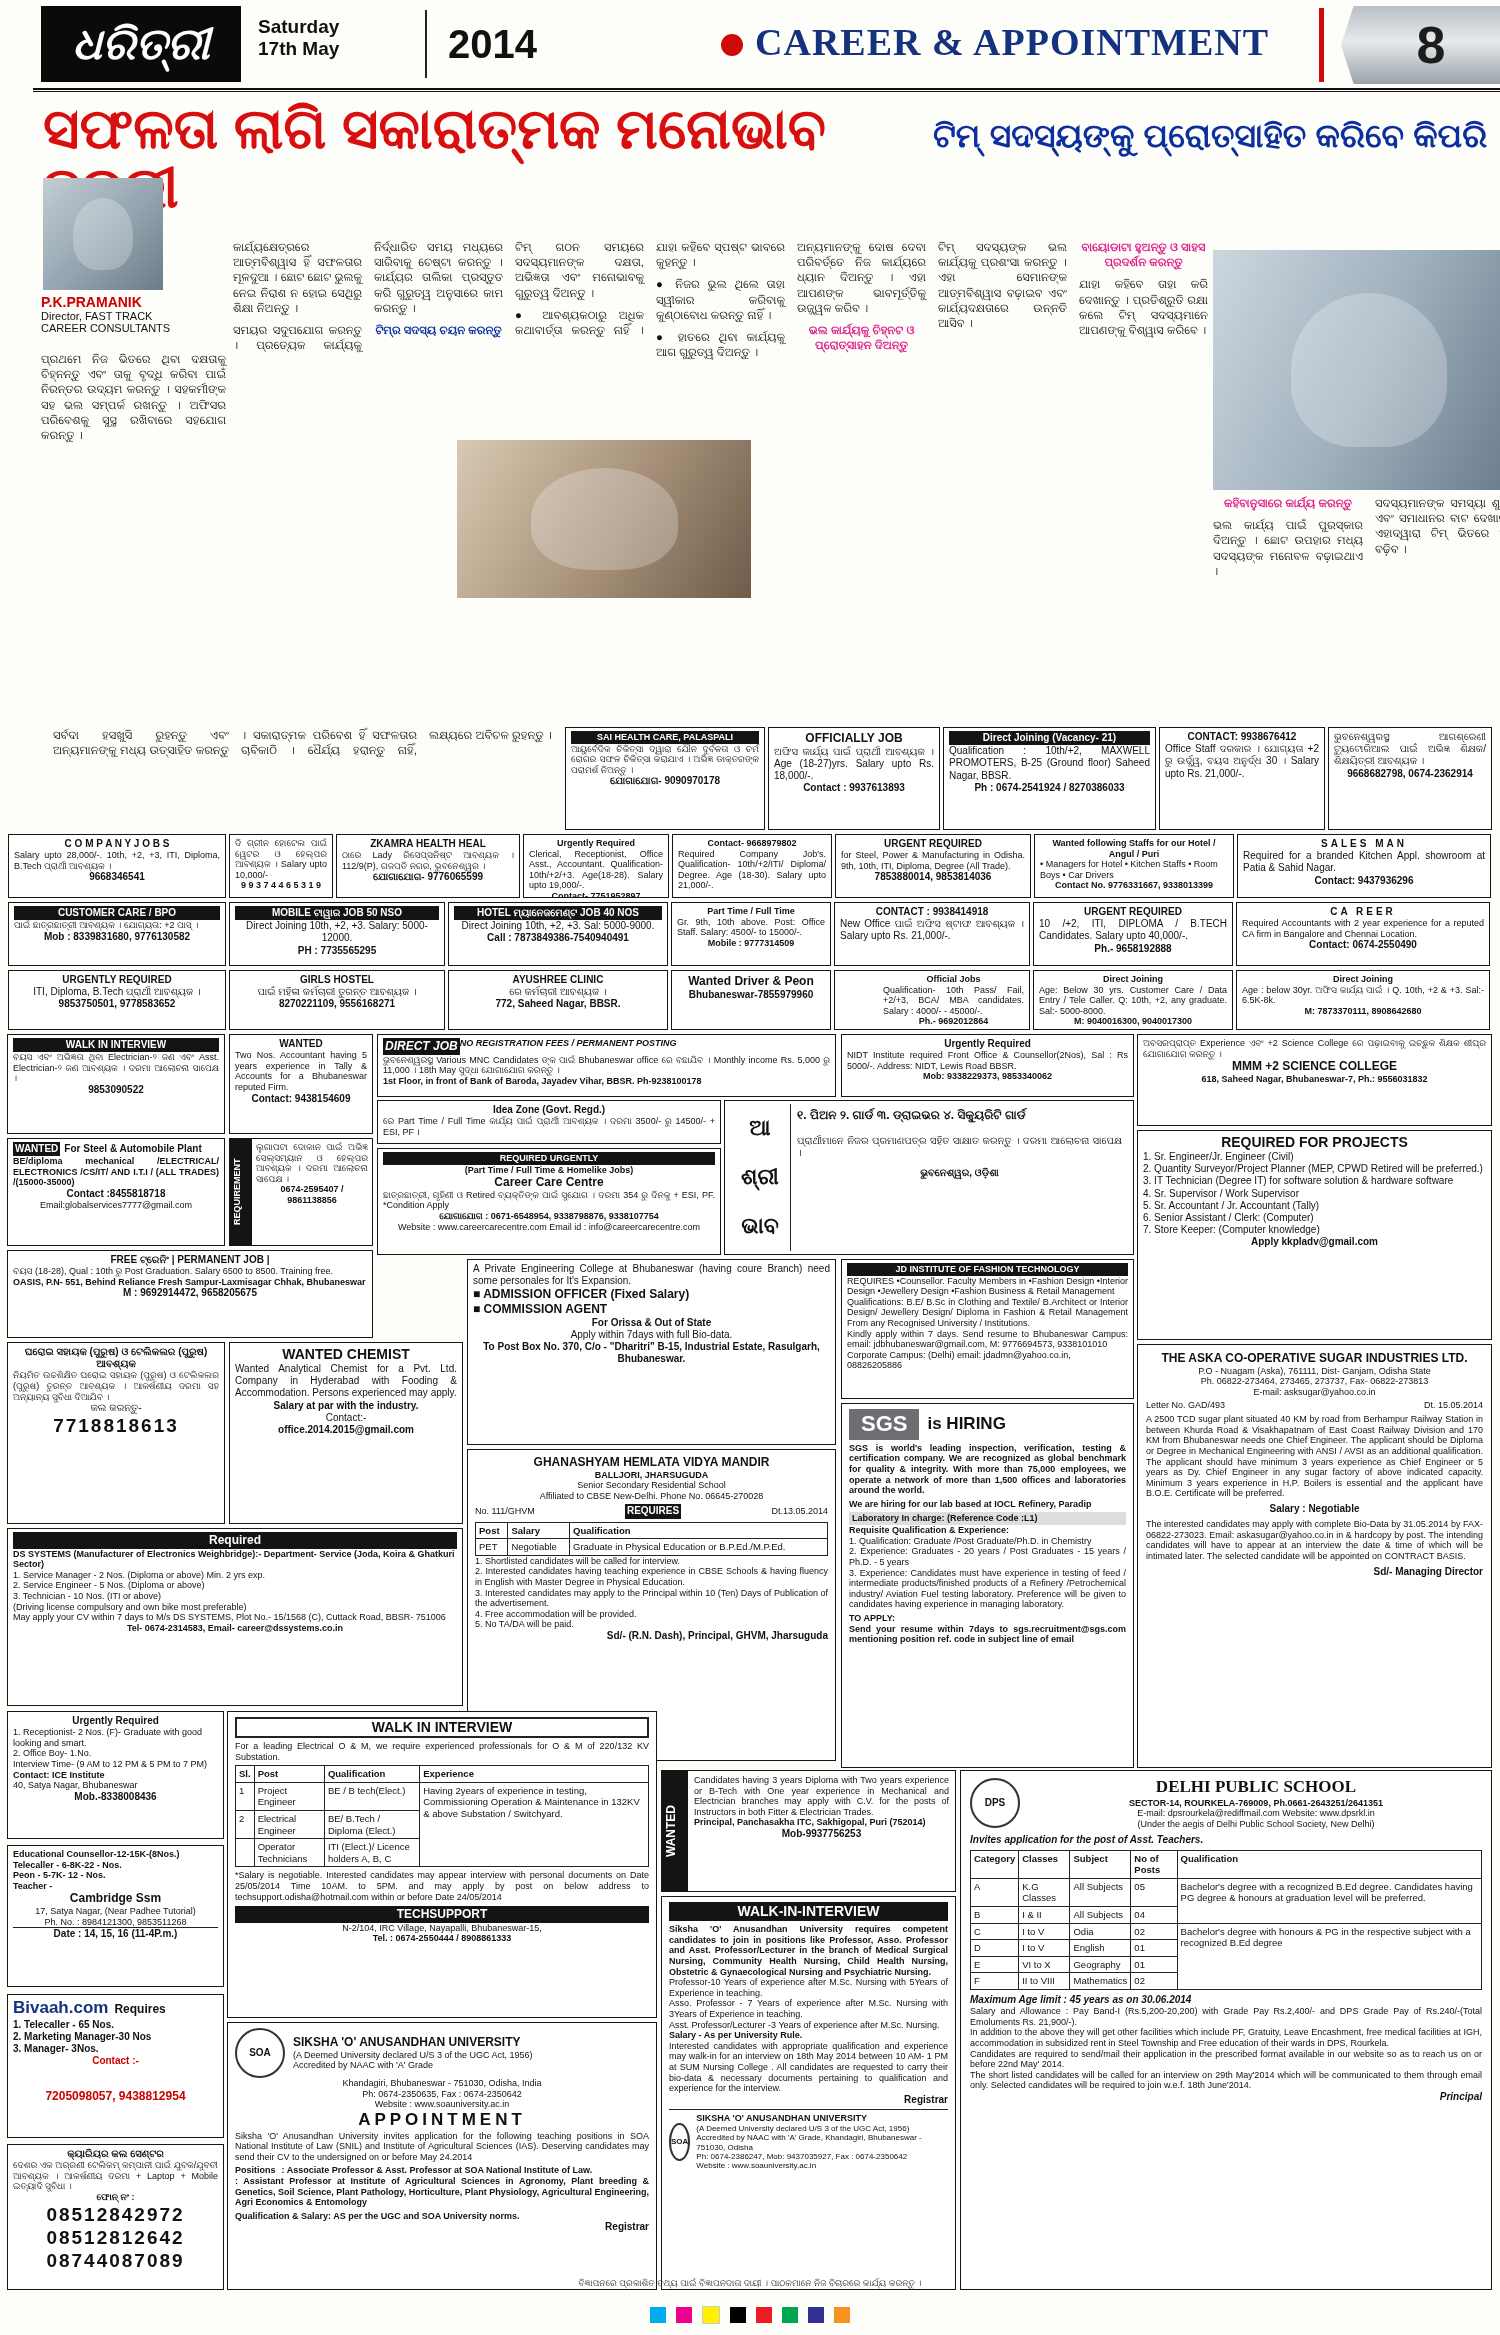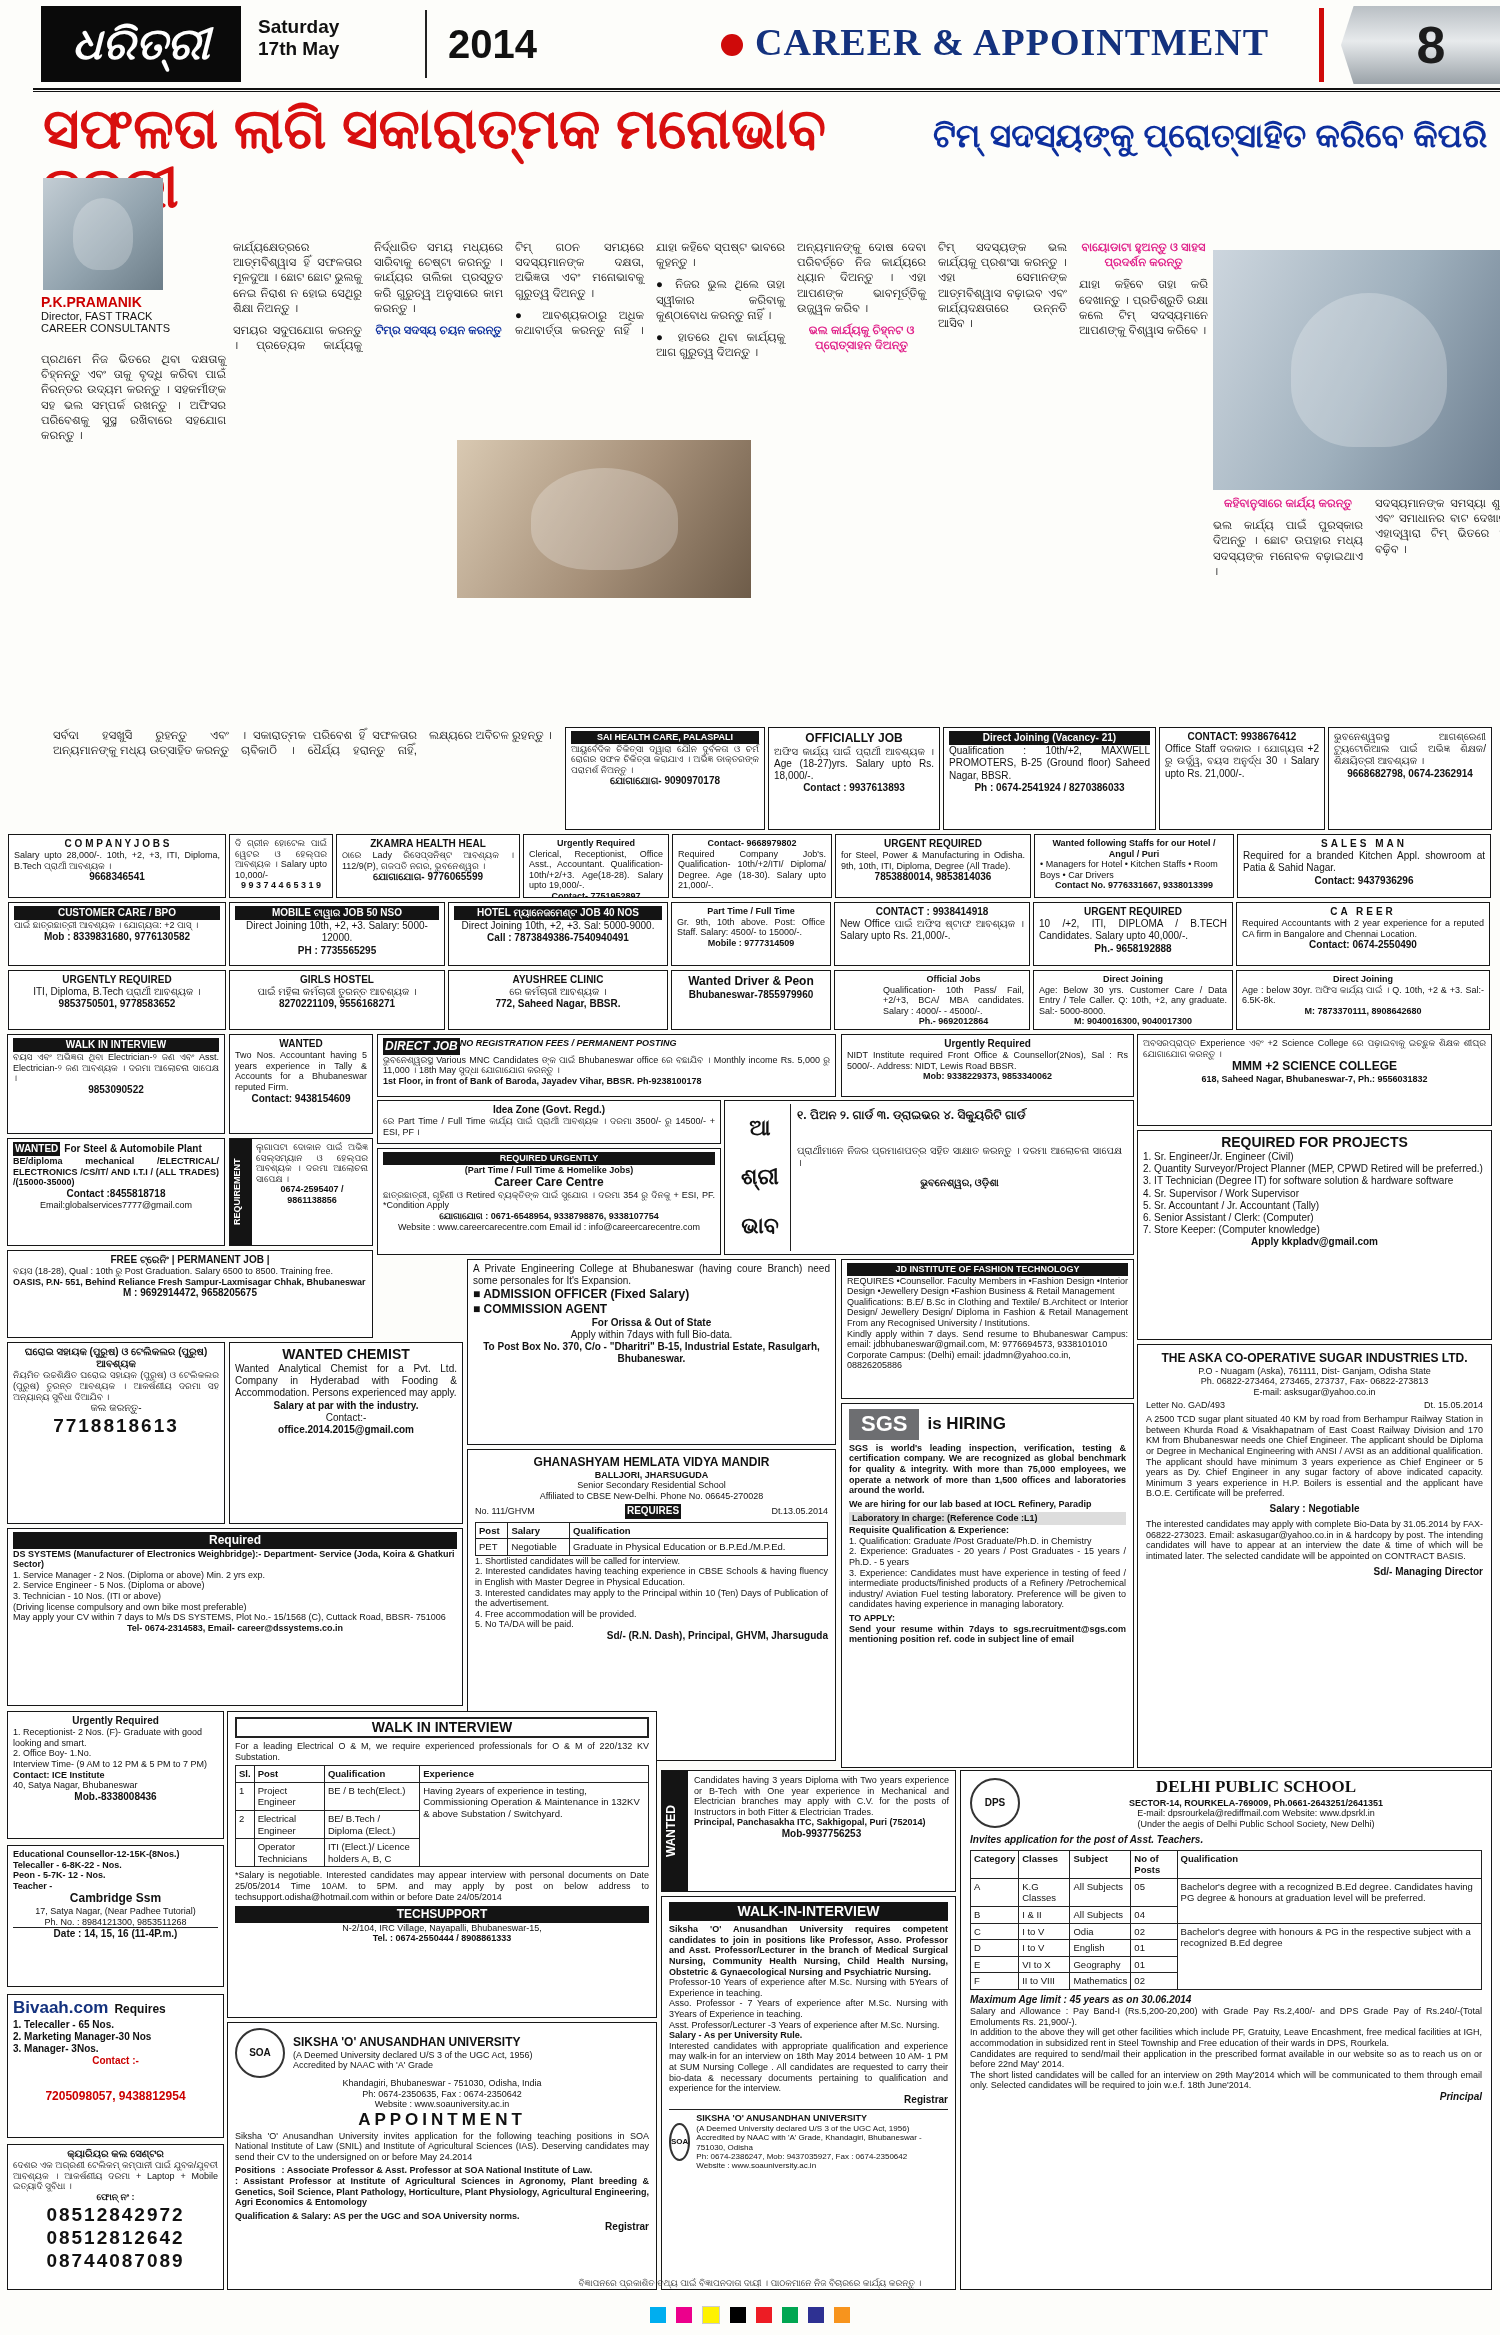--- a/index.html
+++ b/index.html
@@ -300,21 +300,21 @@
   </div>
   <div class="ad" style="left:724px;top:1100px;width:410px;height:155px;">
     <div style="display:flex;height:100%;">
       <div style="width:60px;border-right:1px solid #222;display:flex;flex-direction:column;justify-content:space-around;align-items:center;font-weight:bold;font-size:22px;">
         <span>ଆ</span>
         <span>ଶ୍ରୀ</span>
         <span>ଭାବ</span>
       </div>
       <div style="flex:1;padding:4px 6px;">
         <div class="bb t1">୧. ପିଅନ    ୨. ଗାର୍ଡ    ୩. ଡ୍ରାଇଭର    ୪. ସିକ୍ୟୁରିଟି ଗାର୍ଡ</div>
-        <div class="jt" style="margin-top:22px;">ପ୍ରାର୍ଥୀମାନେ ନିଜର ପ୍ରମାଣପତ୍ର ସହିତ ସାକ୍ଷାତ କରନ୍ତୁ । ଦରମା ଆଲୋଚନା ସାପେକ୍ଷ ।</div>
+        <div class="jt" style="margin-top:12px;">ପ୍ରାର୍ଥୀମାନେ ନିଜର ପ୍ରମାଣପତ୍ର ସହିତ ସାକ୍ଷାତ କରନ୍ତୁ । ଦରମା ଆଲୋଚନା ସାପେକ୍ଷ ।</div>
         <div class="ctr bb" style="margin-top:8px;">ଭୁବନେଶ୍ୱର, ଓଡ଼ିଶା</div>
       </div>
     </div>
   </div>
   <div class="ad" style="left:1137px;top:1130px;width:355px;height:210px;">
     <div class="t t2">REQUIRED FOR PROJECTS</div>
     <div>1.  Sr. Engineer/Jr. Engineer (Civil)</div>
     <div>2.  Quantity Surveyor/Project Planner (MEP, CPWD Retired will be preferred.)</div>
     <div>3.  IT Technician (Degree IT) for software solution &amp; hardware software</div>
     <div>4.  Sr. Supervisor / Work Supervisor</div>

